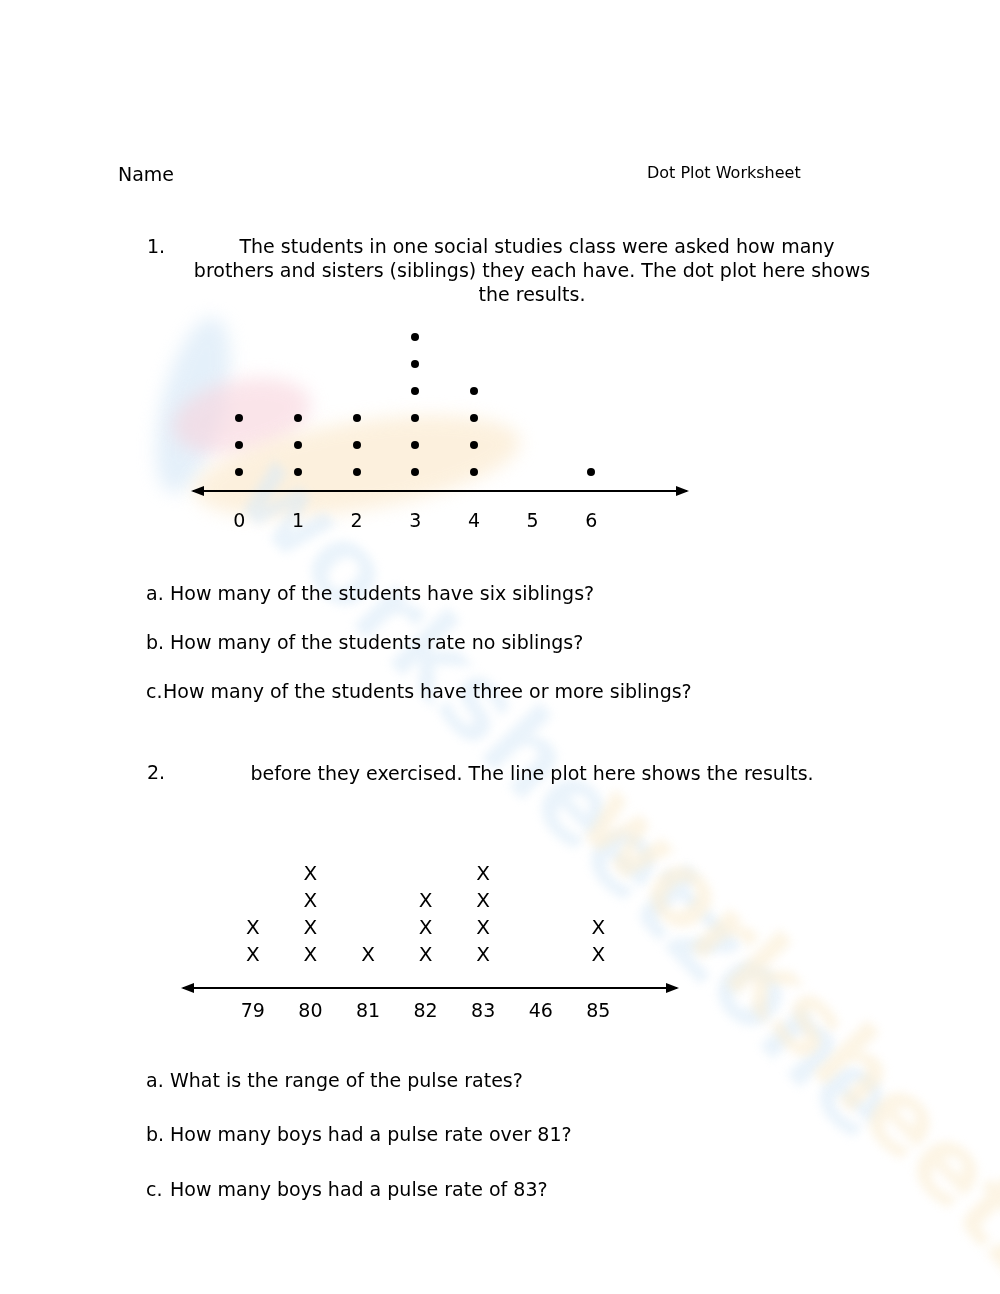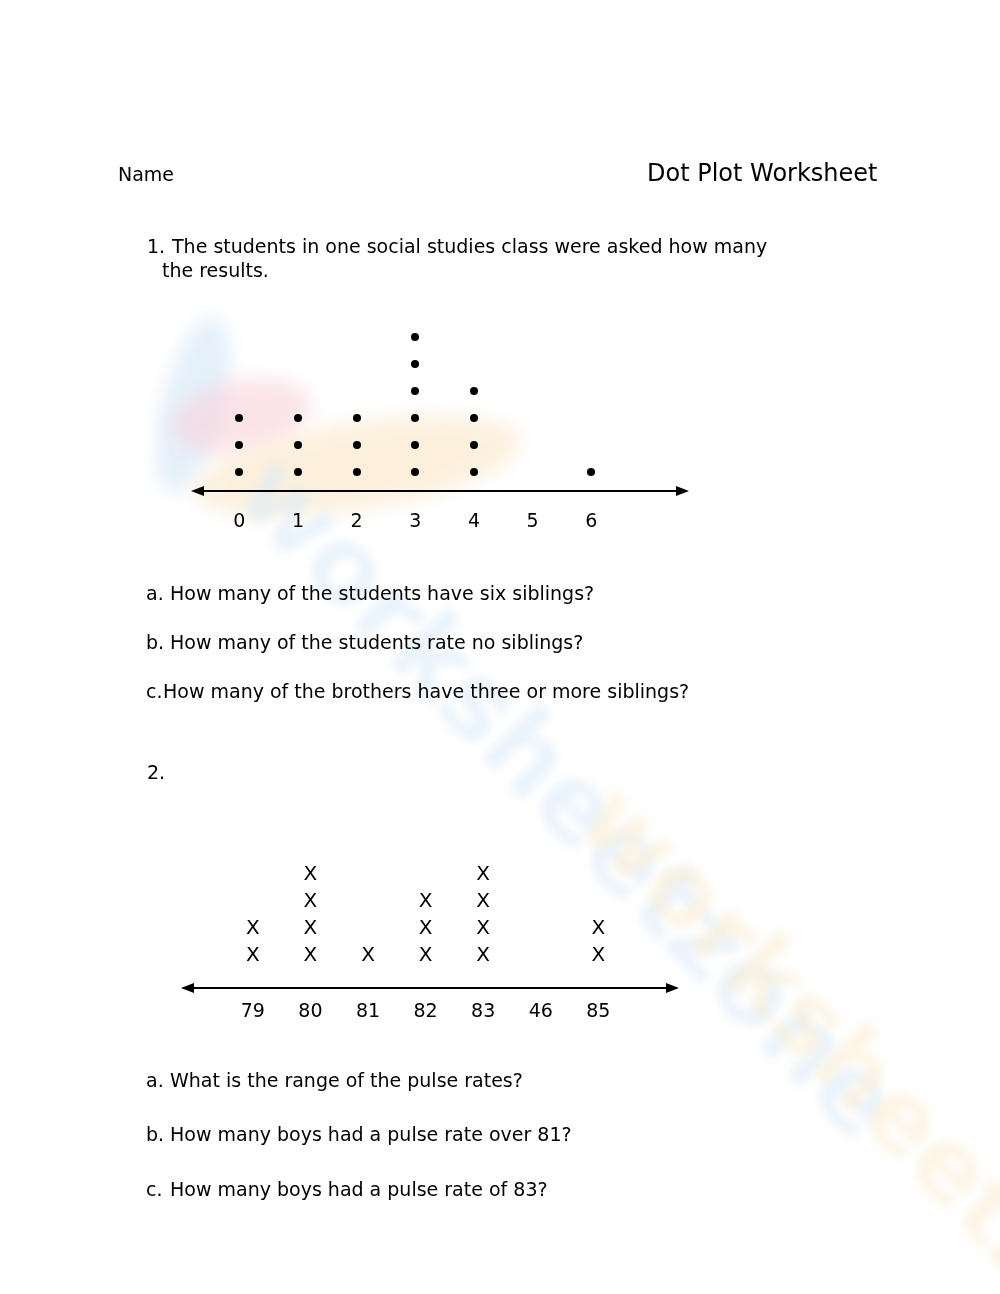--- a/index.html
+++ b/index.html
@@ -28,24 +28,24 @@
     white-space: nowrap;
     user-select: none;
   }
   .wm-text-blue   { left: 300px; top: 430px; font-size: 105px; transform: rotate(46deg); opacity: .55; }
   .wm-text-orange { left: 640px; top: 760px; font-size: 100px; transform: rotate(46deg); opacity: .6; }
   
   .content { position: absolute; inset: 0; z-index: 1; }
   .abs { position: absolute; }
   .t19 { font-size: 19px; line-height: 24px; }
   .header-name { left: 118px; top: 162px; display: flex; gap: 8px; }
-  .page-title  { left: 647px; top: 161px; font-size: 24px; line-height: 24px; }
+  .page-title  { left: 647px; top: 161px; font-size: 16px; line-height: 24px; }
   .qnum  { font-size: 19px; line-height: 24px; }
   .para  { font-size: 19px; }
-  .para .pline { line-height: 24px; }
+  .para .pline { line-height: 24px; text-align: center; }
   .para2 .pline { line-height: 26px; }
   .pline.ind1 { padding-left: 10px; }
   .sub-row { display: flex; font-size: 19px; line-height: 24px; }
   .sub-letter { width: 24px; flex: 0 0 24px; }
   .sub-row.tight .sub-letter { width: 17px; flex: 0 0 17px; }
   
   .plot { position: absolute; }
   .cols, .labels { position: absolute; display: flex; }
   .col {
     display: flex; flex-direction: column;
@@ -88,20 +88,21 @@
   <div class="content">
 
     <div class="abs header-name t19">
       <span>Name</span>
     </div>
     <div class="abs page-title">Dot Plot Worksheet</div>
 
     <div class="abs qnum" style="left:147px; top:234px;">1.</div>
     <div class="abs para" style="left:162px; top:234px; width:740px;">
       <div class="pline ind1">The students in one social studies class were asked how many</div>
+      <div class="pline">brothers and sisters (siblings) they each have. The dot plot here shows</div>
       <div class="pline">the results.</div>
     </div>
 
     <div id="plot1" class="plot">
       <div class="cols">
           <div class="col">
             <div class="dot"></div>
             <div class="dot"></div>
             <div class="dot"></div>
           </div>
@@ -152,25 +153,26 @@
     <div class="abs sub-row" style="left:146px; top:581px;">
       <span class="sub-letter">a.</span>
       <span>How many of the students have six siblings?</span>
     </div>
     <div class="abs sub-row" style="left:146px; top:630px;">
       <span class="sub-letter">b.</span>
       <span>How many of the students rate no siblings?</span>
     </div>
     <div class="abs sub-row tight" style="left:146px; top:679px;">
       <span class="sub-letter">c.</span>
-      <span>How many of the brothers have three or more siblings?</span>
+      <span>How many of the students have three or more siblings?</span>
     </div>
 
     <div class="abs qnum" style="left:147px; top:760px;">2.</div>
     <div class="abs para para2" style="left:162px; top:760px; width:740px;">
+      <div class="pline">before they exercised.  The line plot here shows the results.</div>
     </div>
 
     <div id="plot2" class="plot">
       <div class="cols">
           <div class="col">
             <div class="xmark">X</div>
             <div class="xmark">X</div>
           </div>
           <div class="col">
             <div class="xmark">X</div>

